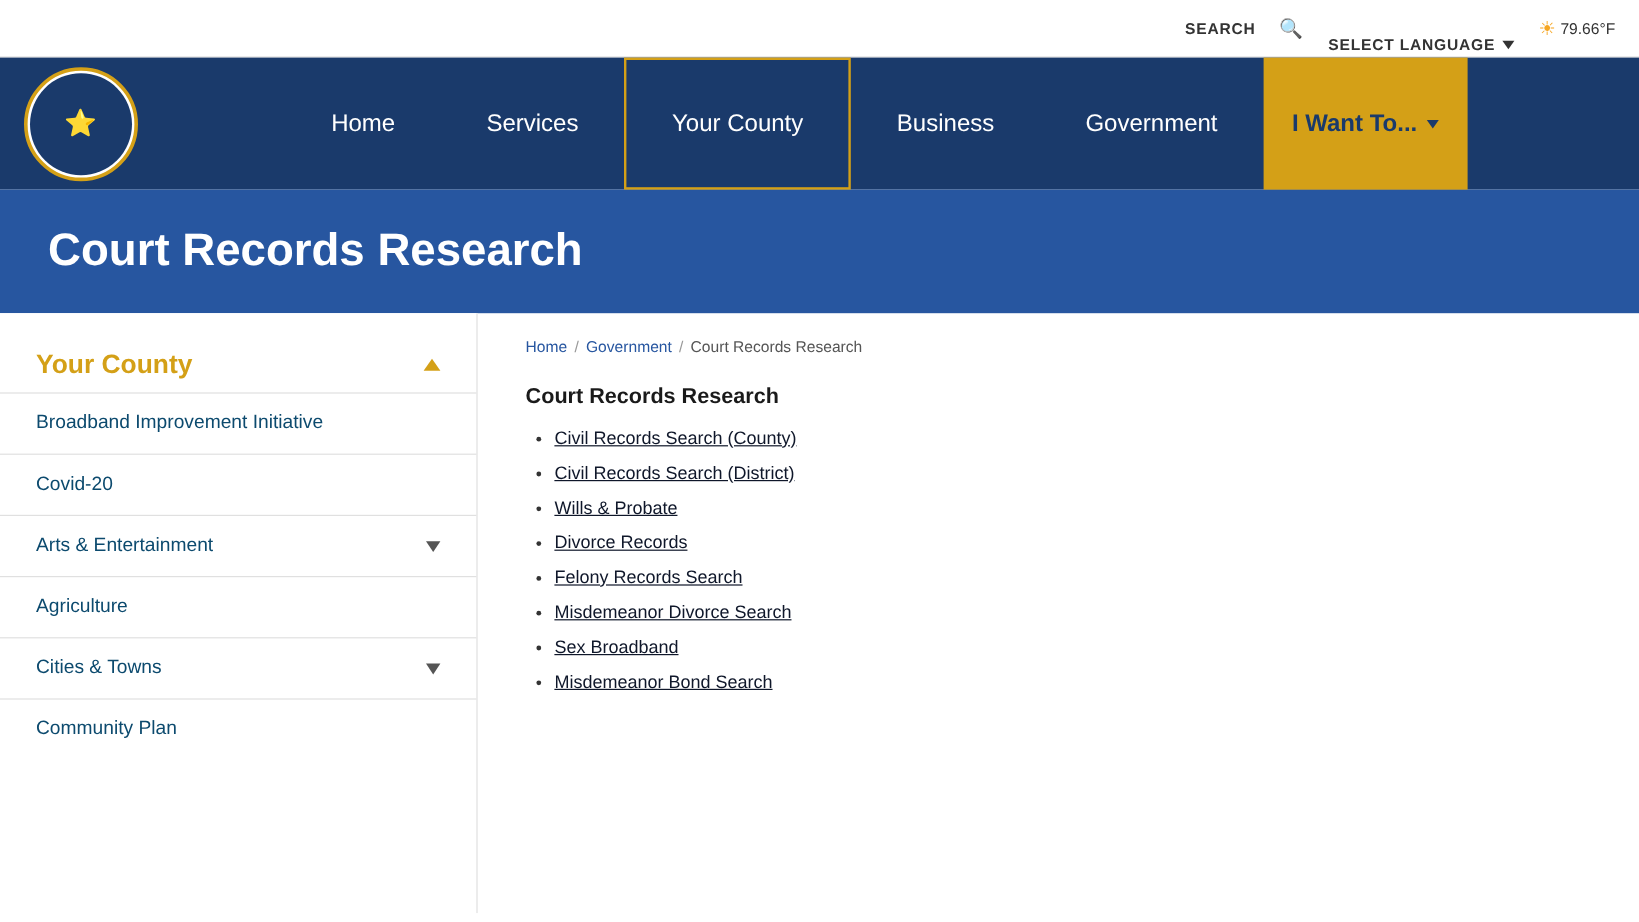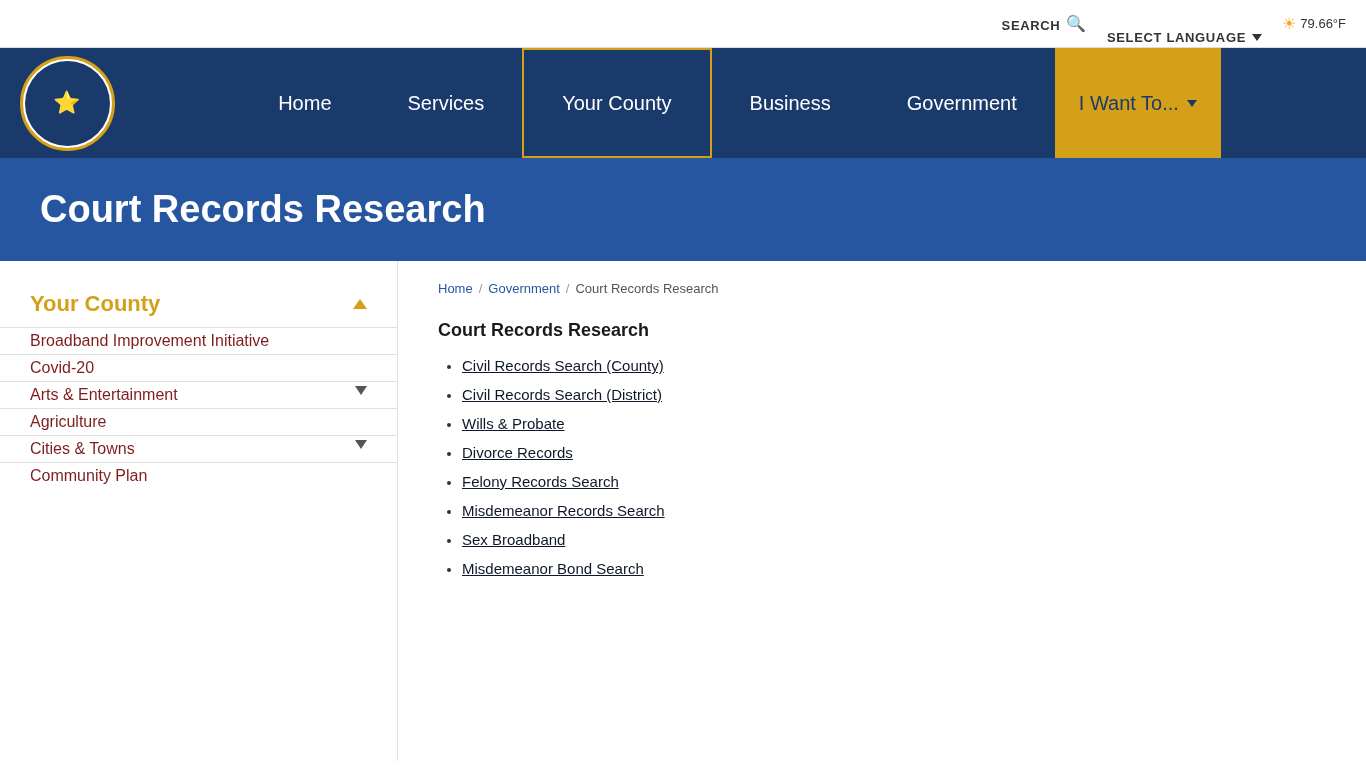--- a/index.html
+++ b/index.html
@@ -11,22 +11,22 @@
       display: flex;
       justify-content: flex-end;
       align-items: center;
       padding: 8px 20px;
       gap: 20px;
       border-bottom: 1px solid #ddd;
       height: 48px;
     }
     .top-bar-search {
       display: flex;
-      align-items: flex-end;
-      gap: 6px;
+      align-items: center;
+      gap: 20px;
       font-weight: bold;
       font-size: 13px;
       letter-spacing: 0.05em;
       cursor: pointer;
       color: #333;
     }
     .top-bar-lang {
       display: flex;
       align-items: center;
       gap: 6px;
@@ -81,21 +81,21 @@
       white-space: nowrap;
     }
     .nav-item.active {
       border: 2px solid #d4a017;
       color: #fff;
       background: transparent;
     }
     .nav-item-iwant {
       background: #d4a017;
       color: #1a3a6b;
-      font-weight: normal;
+      font-weight: bold;
       font-size: 20px;
       padding: 0 24px;
       height: 100%;
       display: flex;
       align-items: center;
       cursor: pointer;
       white-space: nowrap;
       gap: 8px;
     }
 
@@ -134,27 +134,28 @@
       align-items: center;
     }
     .sidebar-title .chevron-up {
       width: 0; height: 0;
       border-left: 7px solid transparent;
       border-right: 7px solid transparent;
       border-bottom: 10px solid #d4a017;
       cursor: pointer;
     }
     .sidebar-item {
-      padding: 4px 30px;
+      padding: 16px 30px;
       border-top: 1px solid #e0e0e0;
       font-size: 16px;
-      color: #7f1d1d;
+      color: #0c4a6e;
       cursor: pointer;
       display: flex;
       justify-content: space-between;
+      align-items: center;
     }
     .sidebar-item .chevron-down {
       width: 0; height: 0;
       border-left: 6px solid transparent;
       border-right: 6px solid transparent;
       border-top: 9px solid #555;
       cursor: pointer;
     }
 
     
@@ -314,21 +315,21 @@
       <li>
         <a href="#">Wills &amp; Probate</a>
       </li>
       <li>
         <a href="#">Divorce Records</a>
       </li>
       <li>
         <a href="#">Felony Records Search</a>
       </li>
       <li>
-        <a href="#">Misdemeanor Records Search</a>
+        <a href="#">Misdemeanor Divorce Search</a>
       </li>
       <li>
         <a href="#">Sex Broadband</a>
       </li>
       <li>
         <a href="#">Misdemeanor Bond Search</a>
       </li>
     </ul>
   </main>
 </div>

